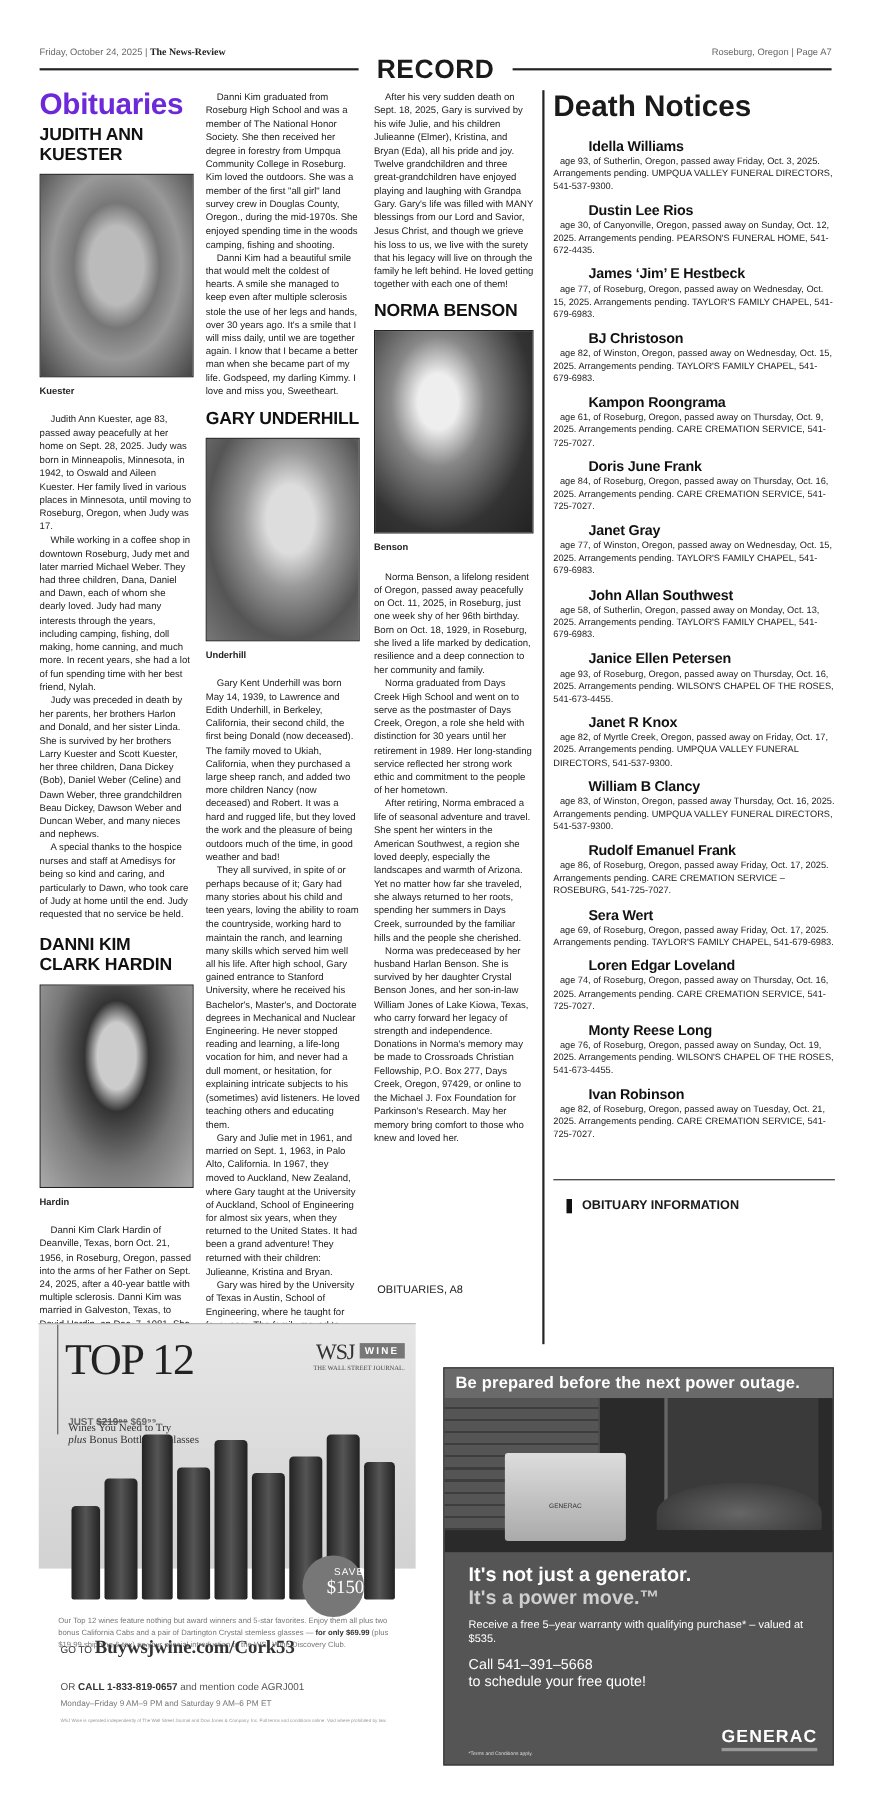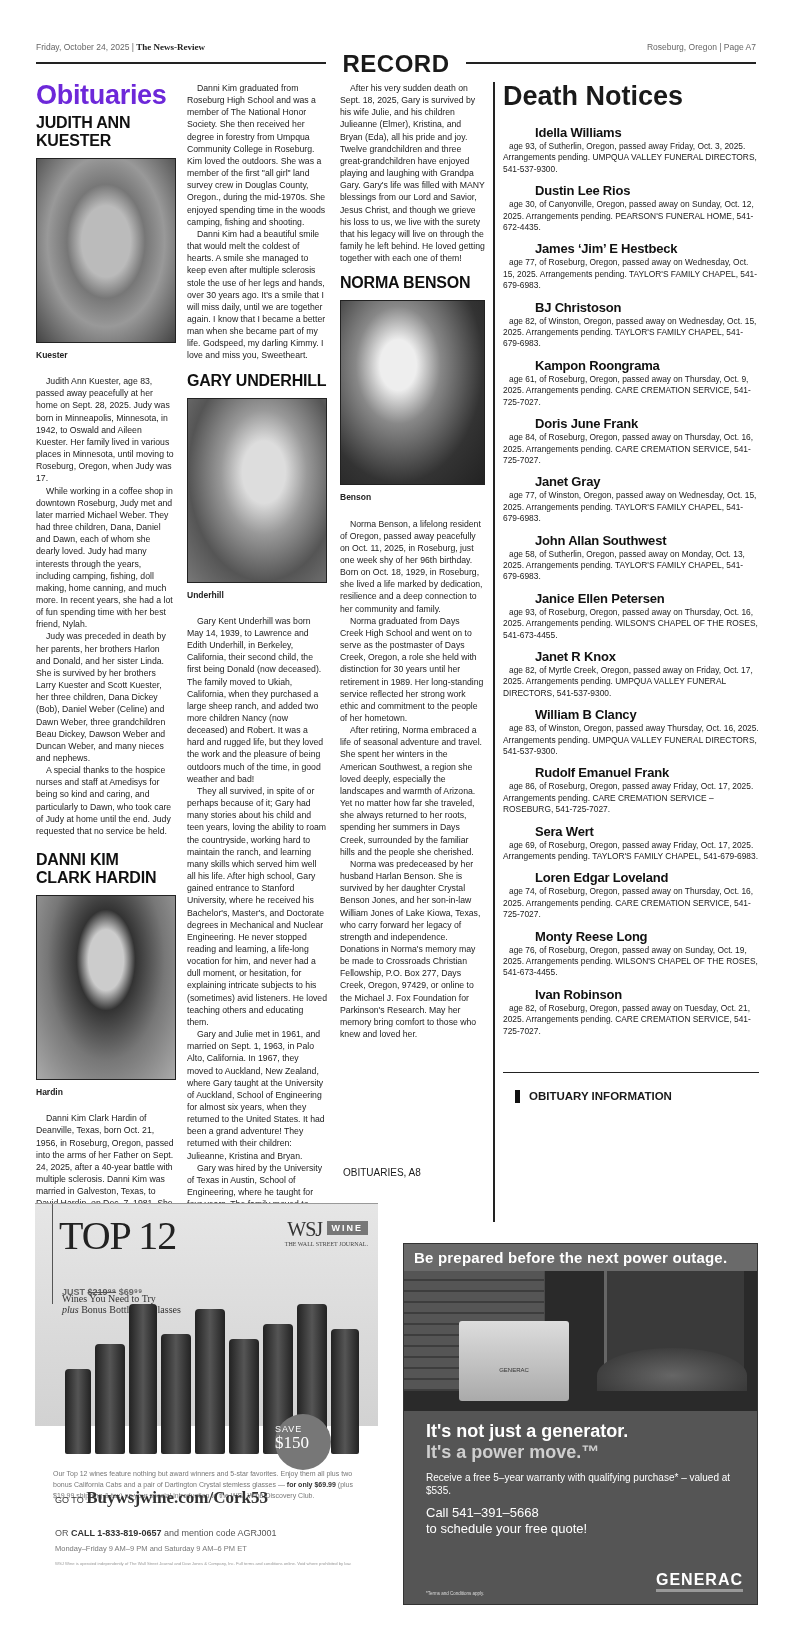--- a/index.html
+++ b/index.html
@@ -35,21 +35,21 @@
   .wsj-h1 { position: absolute; left: 24px; top: 12px; font-family: "Liberation Serif", serif; font-size: 40px; line-height: 40px; color: #222; letter-spacing: -1px; }
   .wsj-sub { position: absolute; left: 27px; top: 60px; font-family: "Liberation Serif", serif; font-size: 10px; line-height: 11px; color: #333; margin-top: 29px; }
   .wsj-price { position: absolute; left: 27px; top: 83px; font-size: 9px; color: #666; font-weight: bold; }
   .wsj-price s { color: #555; }
   .wsj-logo { position: absolute; right: 10px; top: 14px; text-align: right; }
   .wsj-logo .w1 { font-family: "Liberation Serif", serif; font-size: 20px; color: #333; letter-spacing: -1px; }
   .wsj-logo .w2 { display: inline-block; background: #777; color: #fff; font-size: 9px; letter-spacing: 2px; padding: 2px 5px; vertical-align: top; margin-top: 3px; font-weight: bold; }
   .wsj-logo .w3 { font-family: "Liberation Serif", serif; font-size: 6px; color: #444; }
   .bottles { position: absolute; left: 30px; top: 100px; width: 290px; height: 150px; }
   .bottle { position: absolute; bottom: 0; background: linear-gradient(90deg, #222, #555, #222); border-radius: 4px 4px 2px 2px; }
-  .save { position: absolute; left: 240px; top: 210px; width: 56px; height: 56px; border-radius: 50%; background: #777; color: #fff; text-align: left; font-family: "Liberation Serif", serif; }
+  .save { position: absolute; left: 240px; top: 210px; width: 56px; height: 56px; border-radius: 50%; background: #777; color: #fff; text-align: right; font-family: "Liberation Serif", serif; }
   .save .s1 { font-family: "Liberation Sans", sans-serif; font-size: 9px; letter-spacing: 1px; padding-top: 10px; }
   .save .s2 { font-size: 17px; line-height: 18px; }
   .wsj-body { position: absolute; left: 18px; top: 264px; width: 310px; font-size: 7px; line-height: 11px; color: #777; }
   .wsj-body b { color: #333; }
   .wsj-go { position: absolute; left: 20px; top: 284px; font-size: 9px; color: #555; }
   .wsj-go span { font-family: "Liberation Serif", serif; font-size: 17px; color: #333; font-weight: bold; }
   .wsj-call { position: absolute; left: 20px; top: 324px; font-size: 9px; color: #555; }
   .wsj-call b { color: #333; }
   .wsj-hours { position: absolute; left: 20px; top: 340px; font-size: 7.5px; color: #777; }
   .wsj-fine { position: absolute; left: 20px; top: 357px; font-size: 4.2px; color: #999; width: 320px; }

